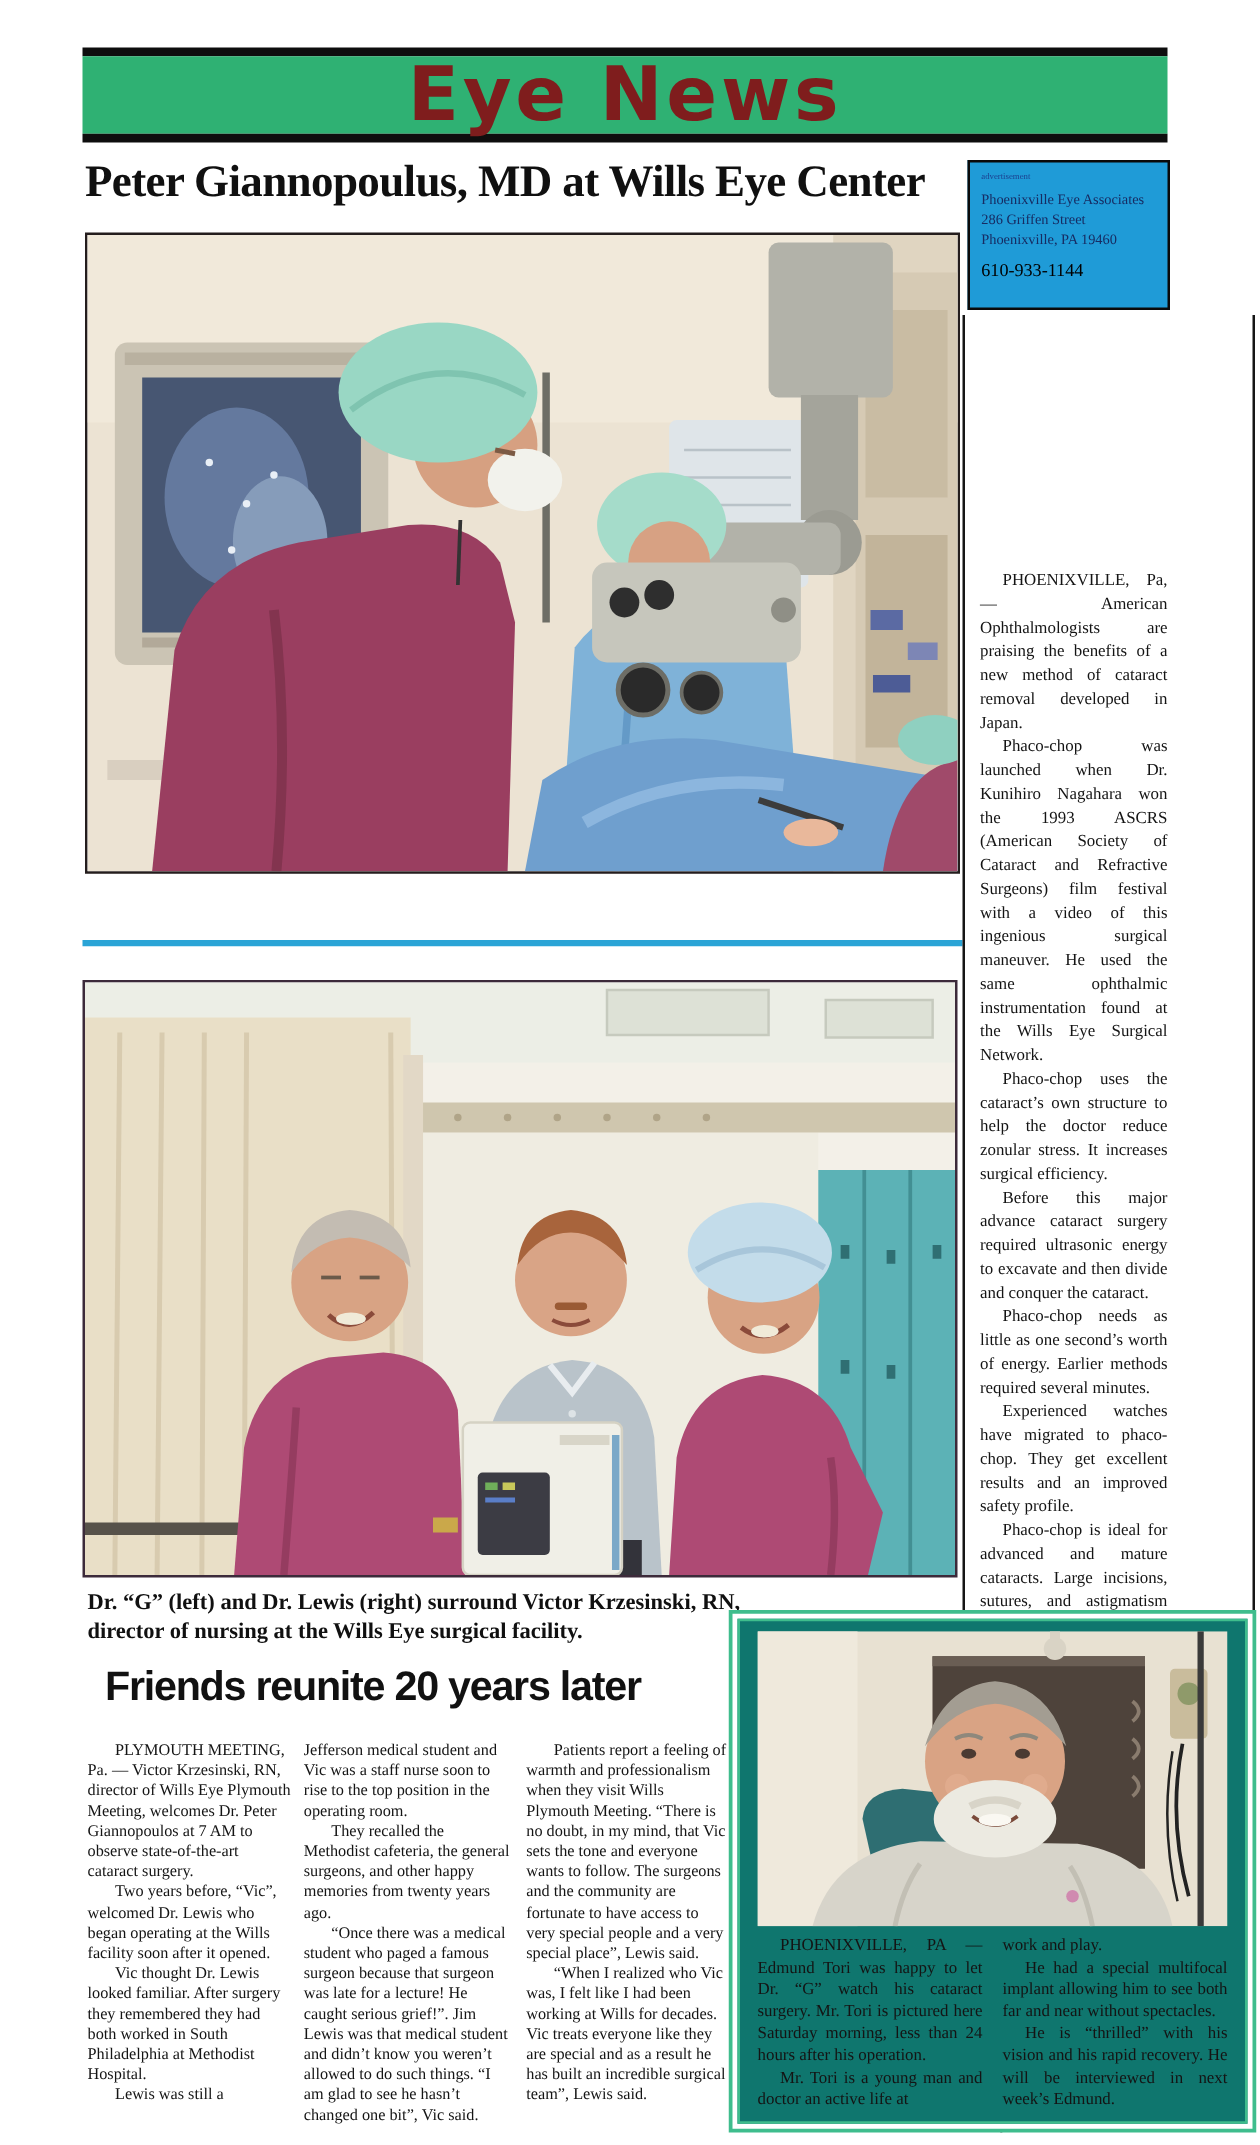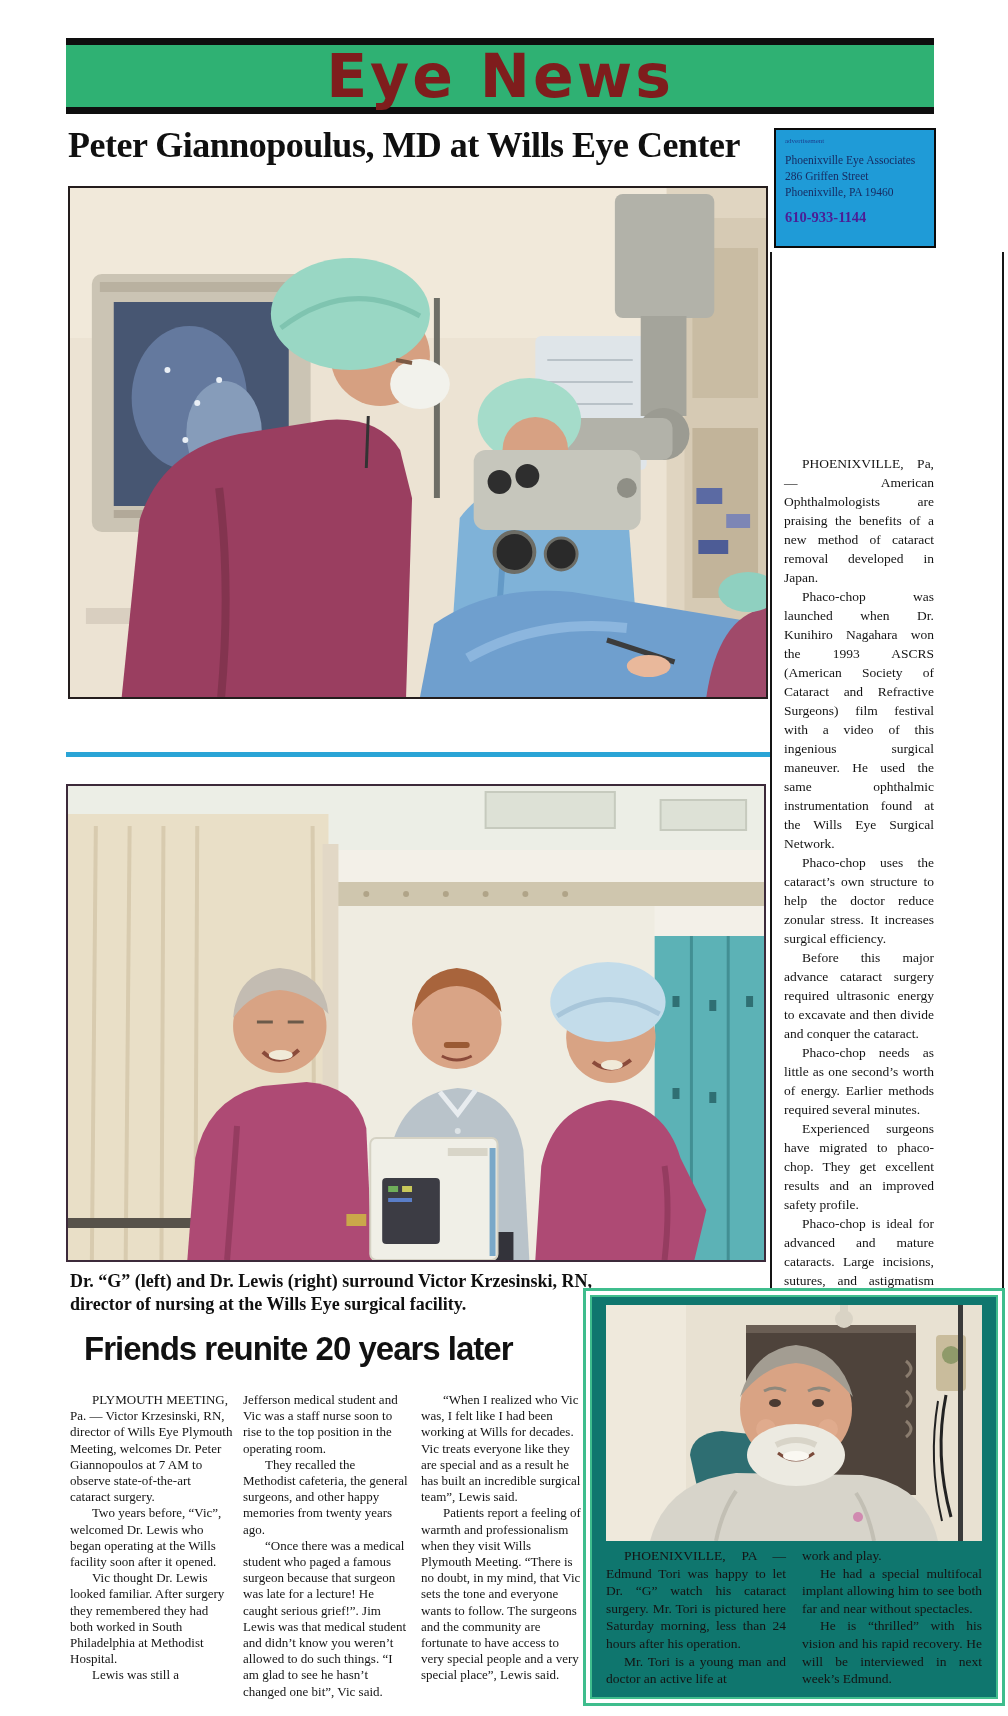--- a/index.html
+++ b/index.html
@@ -28,21 +28,21 @@
 
   
   .v-rule{position:absolute;top:252px;width:2px;height:1036px;background:#151515;}
   .v-rule-left{left:770px;}
   .v-rule-right{left:1002px;}
 
   .adbox{position:absolute;left:774px;top:128px;width:162px;height:120px;background:#1f9bd7;
          border:2px solid #0a0a0a;box-sizing:border-box;padding:7px 9px;}
   .adbox .tiny{font-size:7px;color:#1c3f8f;margin:0 0 7px 0;}
   .adbox .addr{font-size:11.5px;line-height:16px;color:#172c63;margin:0;}
-  .adbox .phone{font-size:14.5px;font-weight:bold;color:#4c1d95;margin:9px 0 0 0;}
+  .adbox .phone{font-size:14.5px;font-weight:normal;color:#000000;margin:9px 0 0 0;}
 
   .phaco-heading{position:absolute;left:784px;top:262px;width:152px;
                  font-family:"Liberation Sans", sans-serif;font-weight:bold;
                  font-size:25px;line-height:31px;color:#0d0d0d;}
   .phaco-body{position:absolute;left:784px;top:454px;width:150px;
               font-size:13.5px;line-height:19px;}
   .phaco-body .para{margin:0;text-indent:18px;text-align:justify;}
 
   
   .friends-heading{position:absolute;left:84px;top:1330px;
@@ -223,41 +223,41 @@
     <p class="addr">Phoenixville, PA  19460</p>
     <p class="phone">610-933-1144</p>
   </div>
 
   <div class="phaco-body">
       <p class="para">PHOENIXVILLE, Pa, — American Ophthalmologists are praising the benefits of a new method of cataract removal developed in Japan.</p>
       <p class="para">Phaco-chop was launched when Dr. Kunihiro Nagahara won the 1993 ASCRS (American Society of Cataract and Refractive Surgeons) film festival with a video of this ingenious surgical maneuver. He used the same ophthalmic instrumentation found at the Wills Eye Surgical Network.</p>
       <p class="para">Phaco-chop uses the cataract’s own structure to help the doctor reduce zonular stress.  It increases surgical efficiency.</p>
       <p class="para">Before this major advance cataract surgery required ultrasonic energy to excavate and then divide and conquer the cataract.</p>
       <p class="para">Phaco-chop needs as little as one second’s worth of energy.  Earlier methods required several minutes.</p>
-      <p class="para">Experienced surgeons have migrated to phaco-chop. They get excellent results and an improved safety profile.</p>
+      <p class="para">Experienced watches have migrated to phaco-chop. They get excellent results and an improved safety profile.</p>
       <p class="para">Phaco-chop is ideal for advanced and mature cataracts. Large incisions, sutures, and astigmatism are a thing of the past.</p>
       <p class="para">Wills Eye in Plymouth Meeting recently purchased two Allergan Sovereign phaco units.  They were designed specifically for Dr. Nagahara’s method.</p>
       <p class="para">“There is a learning curve to phaco-chop just like all kinds of eye surgery.  It may take several months to master the maneuver”, said Dr. James Lewis of Phoenixville.  Dr. Lewis has been performing phaco-chop for nearly two years.  He expects more and more surgeons to start learning the technique.  “It will make them wonder why they did it any other way.”.</p>
     </div>
 
   <div class="friends-heading">Friends reunite 20 years later</div>
   <div class="fcol fcol1">
       <p class="para">PLYMOUTH MEETING, Pa. — Victor Krzesinski, RN, director of Wills Eye Plymouth Meeting, welcomes Dr. Peter Giannopoulos at 7 AM to observe state-of-the-art cataract surgery.</p>
       <p class="para">Two years before, “Vic”, welcomed Dr. Lewis who began operating at the Wills facility soon after it opened.</p>
       <p class="para">Vic thought Dr. Lewis looked familiar.  After surgery they remembered they had both worked in South Philadelphia at Methodist Hospital.</p>
       <p class="para">Lewis was still a</p>
     </div>
   <div class="fcol fcol2">
       <p class="para">Jefferson medical student and Vic was a staff nurse soon to rise to the top position in the operating room.</p>
       <p class="para">They recalled the Methodist cafeteria, the general surgeons, and other happy memories from twenty years ago.</p>
       <p class="para">“Once there was a medical student who paged a famous surgeon because that surgeon was late for a lecture!  He caught serious grief!”.   Jim Lewis was that medical student and didn’t know you weren’t allowed to do such things.  “I am glad to see he hasn’t changed one bit”, Vic said.</p>
     </div>
   <div class="fcol fcol3">
+      <p class="para">Patients report a feeling of warmth and professionalism when they visit Wills Plymouth Meeting.  “There is no doubt, in my mind, that Vic sets the tone and everyone wants to follow.  The surgeons and the community are fortunate to have access to very special people and a very special place”, Lewis said.</p>
       <p class="para">“When I realized who Vic was, I felt like I had been working at Wills for decades. Vic treats everyone like they are special and as a result he has built an incredible surgical team”, Lewis said.</p>
-      <p class="para">Patients report a feeling of warmth and professionalism when they visit Wills Plymouth Meeting.  “There is no doubt, in my mind, that Vic sets the tone and everyone wants to follow.  The surgeons and the community are fortunate to have access to very special people and a very special place”, Lewis said.</p>
     </div>
 
   <div class="tori-box">
     <div class="tori-inner">
       <div class="tori-photo">
         <svg viewBox="0 0 376 236" preserveAspectRatio="none">
           <rect width="376" height="236" fill="#e8e1d2"></rect>
           <rect width="80" height="236" fill="#efe9dc"></rect>
           <rect x="140" y="20" width="170" height="170" fill="#4e433b"></rect>
           <rect x="140" y="20" width="170" height="8" fill="#6a5e54"></rect>

